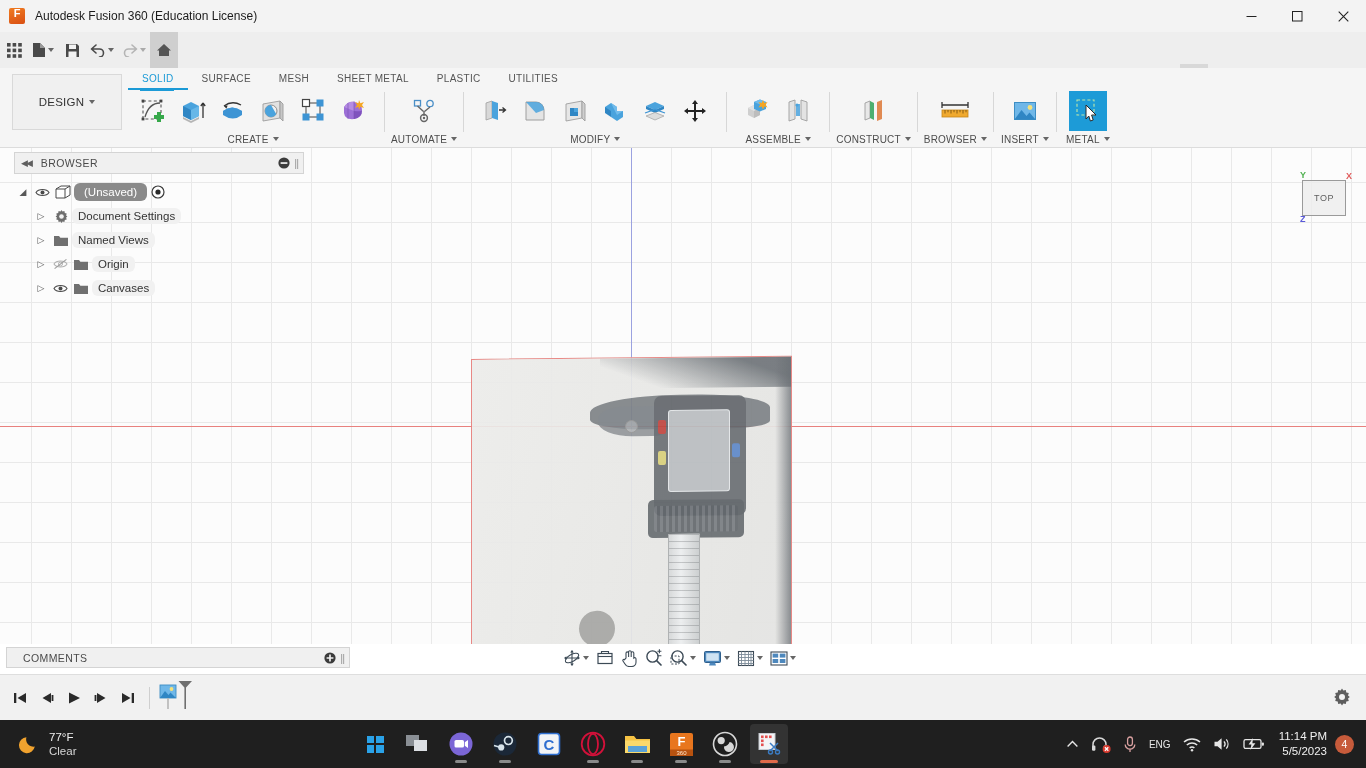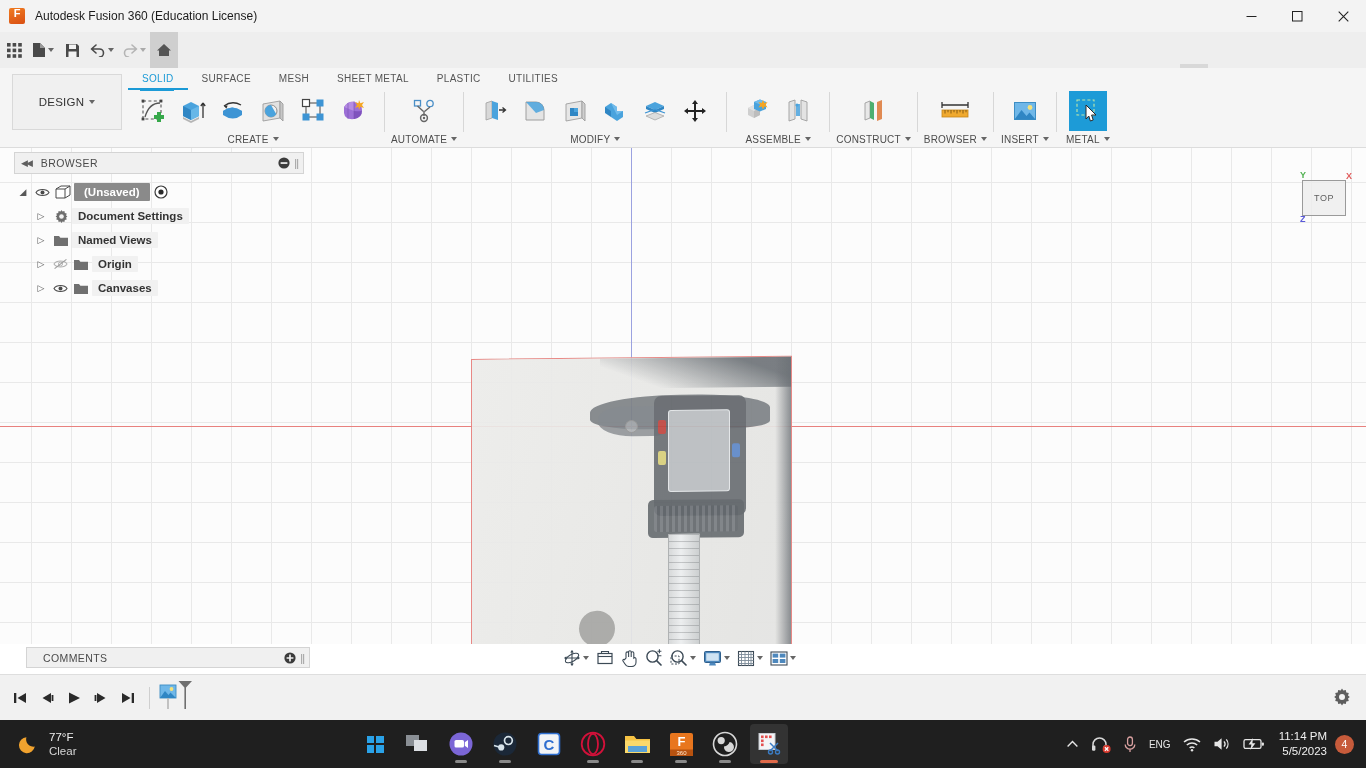--- a/index.html
+++ b/index.html
@@ -143,21 +143,21 @@
   .tree { position: absolute; left: 14px; top: 180px; width: 290px; }
   .tnode {
     height: 24px; display: flex; align-items: center; font-size: 11.5px;
     color: #333;
   }
   .tnode .twist {
     width: 18px; text-align: center; color: #585858; font-size: 9px; flex: none;
   }
   .tnode .eye { width: 20px; display: flex; justify-content: center; flex: none; }
   .tnode .tico { width: 22px; display: flex; justify-content: center; flex: none; }
-  .tnode .tlabel { padding: 2px 6px; background: #f1f1f1; border-radius: 1px; font-weight: bold; }
+  .tnode .tlabel { padding: 2px 6px; background: #f1f1f1; border-radius: 6px; }
   .tnode.root .tlabel { background: #8a8a8a; color: #fff; padding: 3px 10px; }
 
   
   .viewport {
     position: absolute; left: 0; top: 148px; width: 1366px; height: 496px;
     background: #fcfcfc; overflow: hidden;
   }
   .gridlines {
     position: absolute; inset: 0;
     background-image:
@@ -269,21 +269,21 @@
     position: absolute; left: 560px; top: 646px; height: 24px;
     display: flex; align-items: center; gap: 1px;
   }
   .navbtn {
     height: 24px; display: flex; align-items: center; justify-content: center;
     padding: 0 3px; gap: 2px; color: #3c4a56;
   }
 
   
   .comments {
-    position: absolute; left: 26px; top: 647px; width: 284px; height: 21px;
+    position: absolute; left: 6px; top: 647px; width: 344px; height: 21px;
     background: #f0f0f0; border: 1px solid #d4d4d4;
     display: flex; align-items: center;
   }
   .comments .clabel { margin-left: 16px; font-size: 10.5px; color: #4a4a4a; letter-spacing: .4px; }
   .comments .cright { margin-left: auto; display: flex; align-items: center; gap: 4px; margin-right: 5px; }
 
   
   .timeline {
     position: absolute; left: 0; top: 674px; width: 1366px; height: 46px;
     background: #f1f1f1; border-top: 1px solid #dedede;

